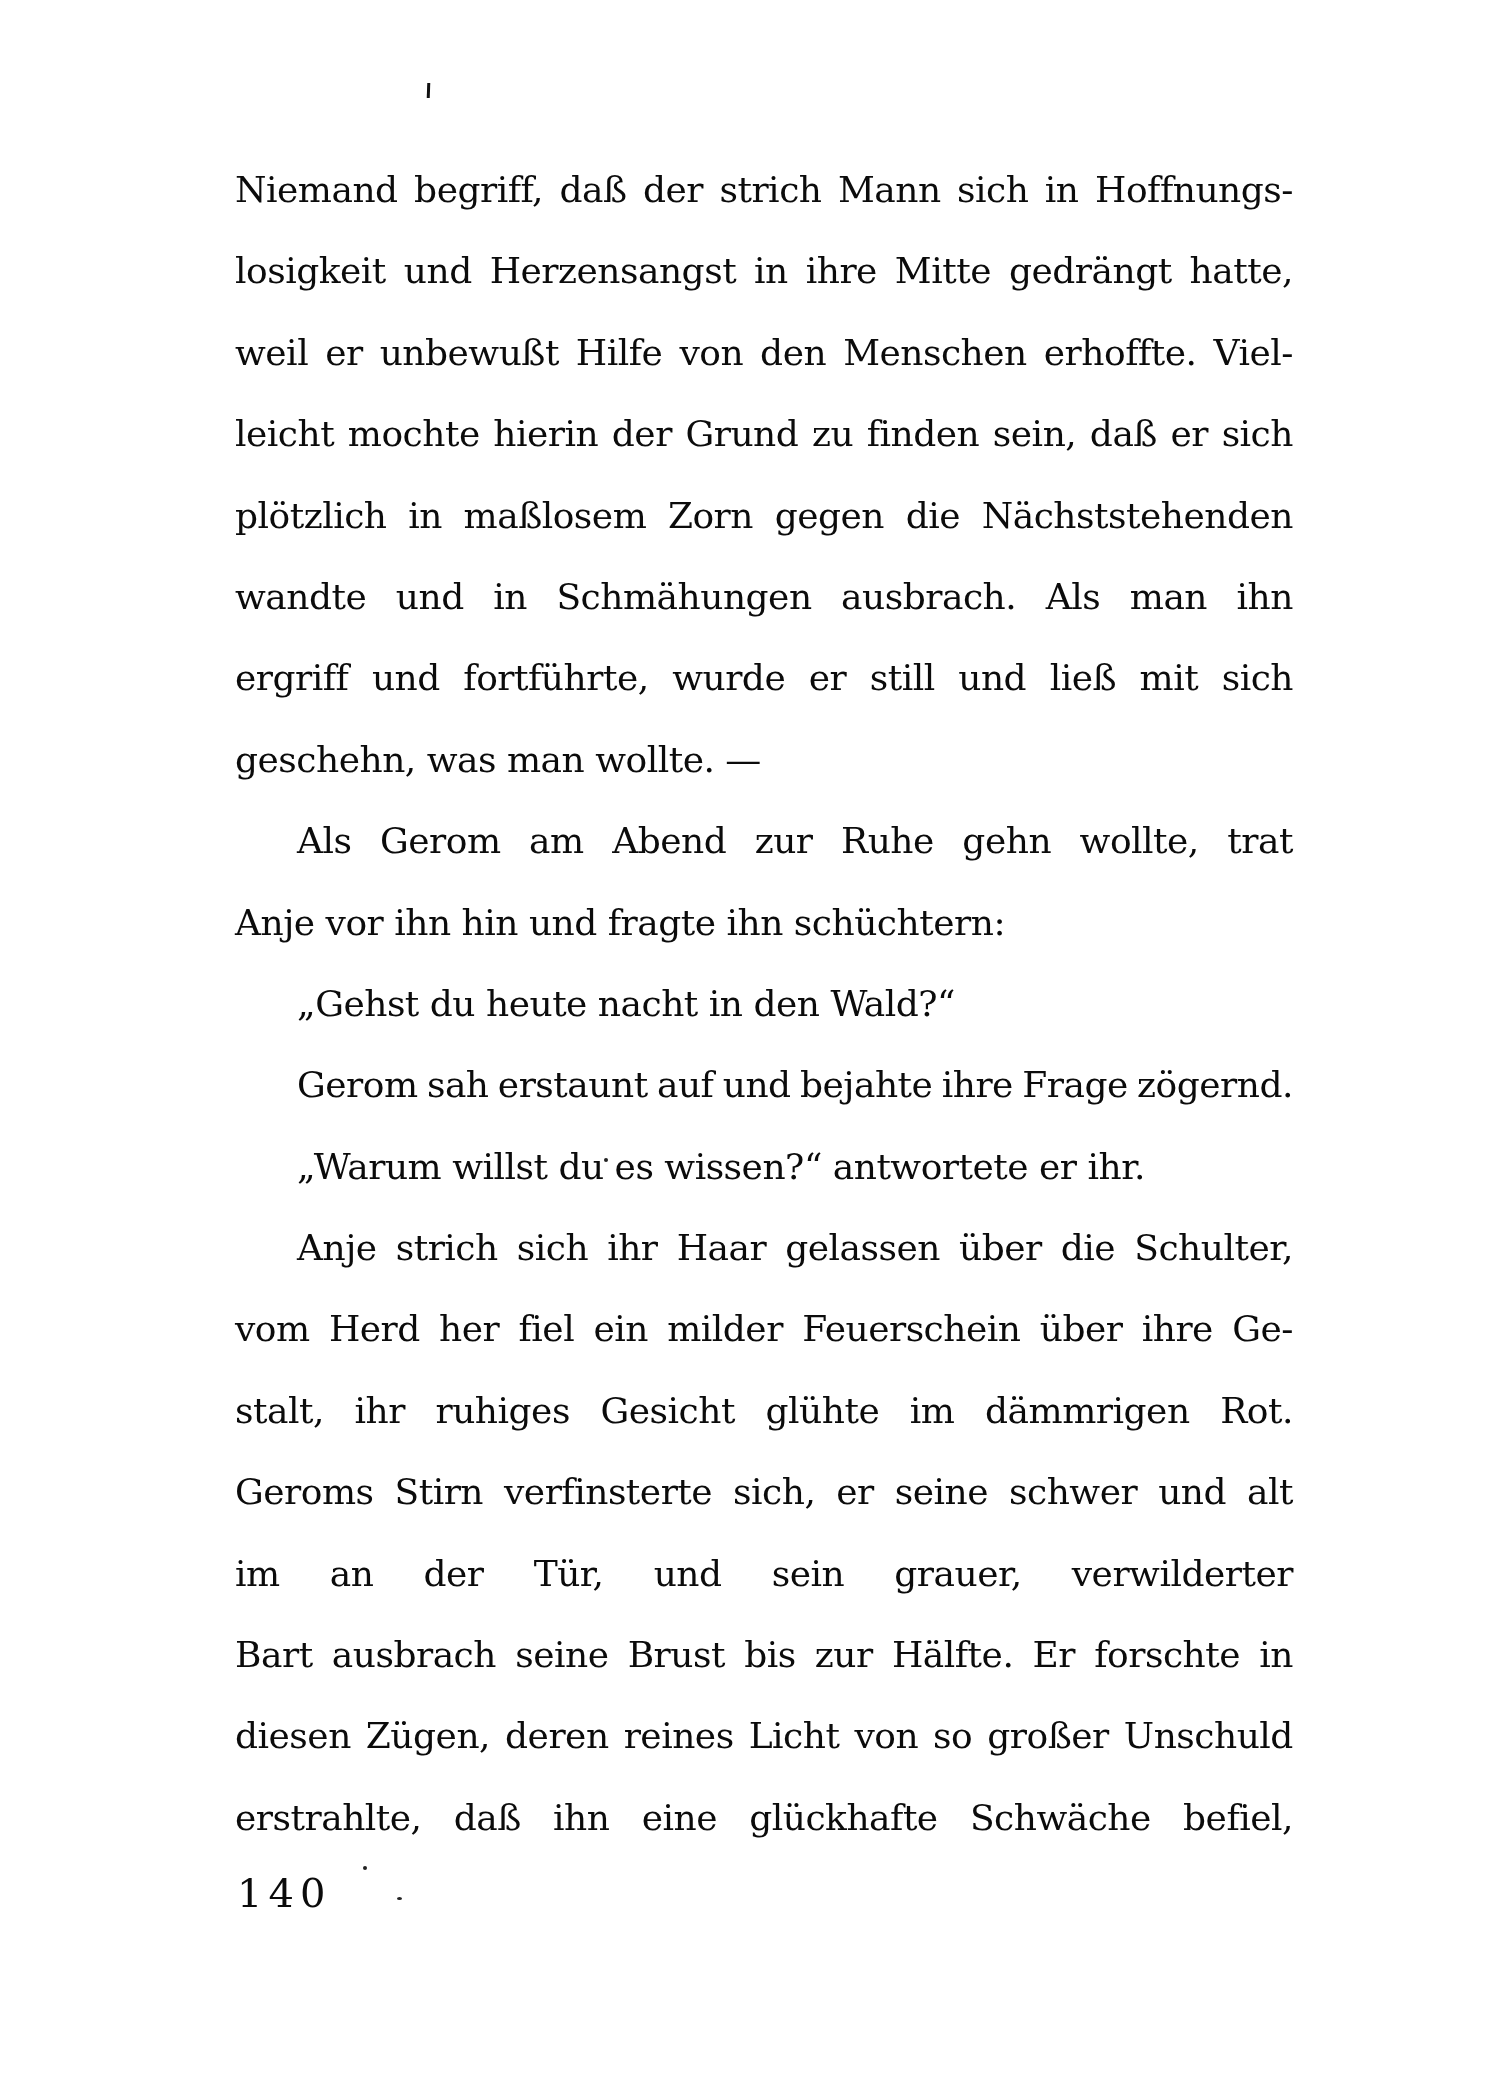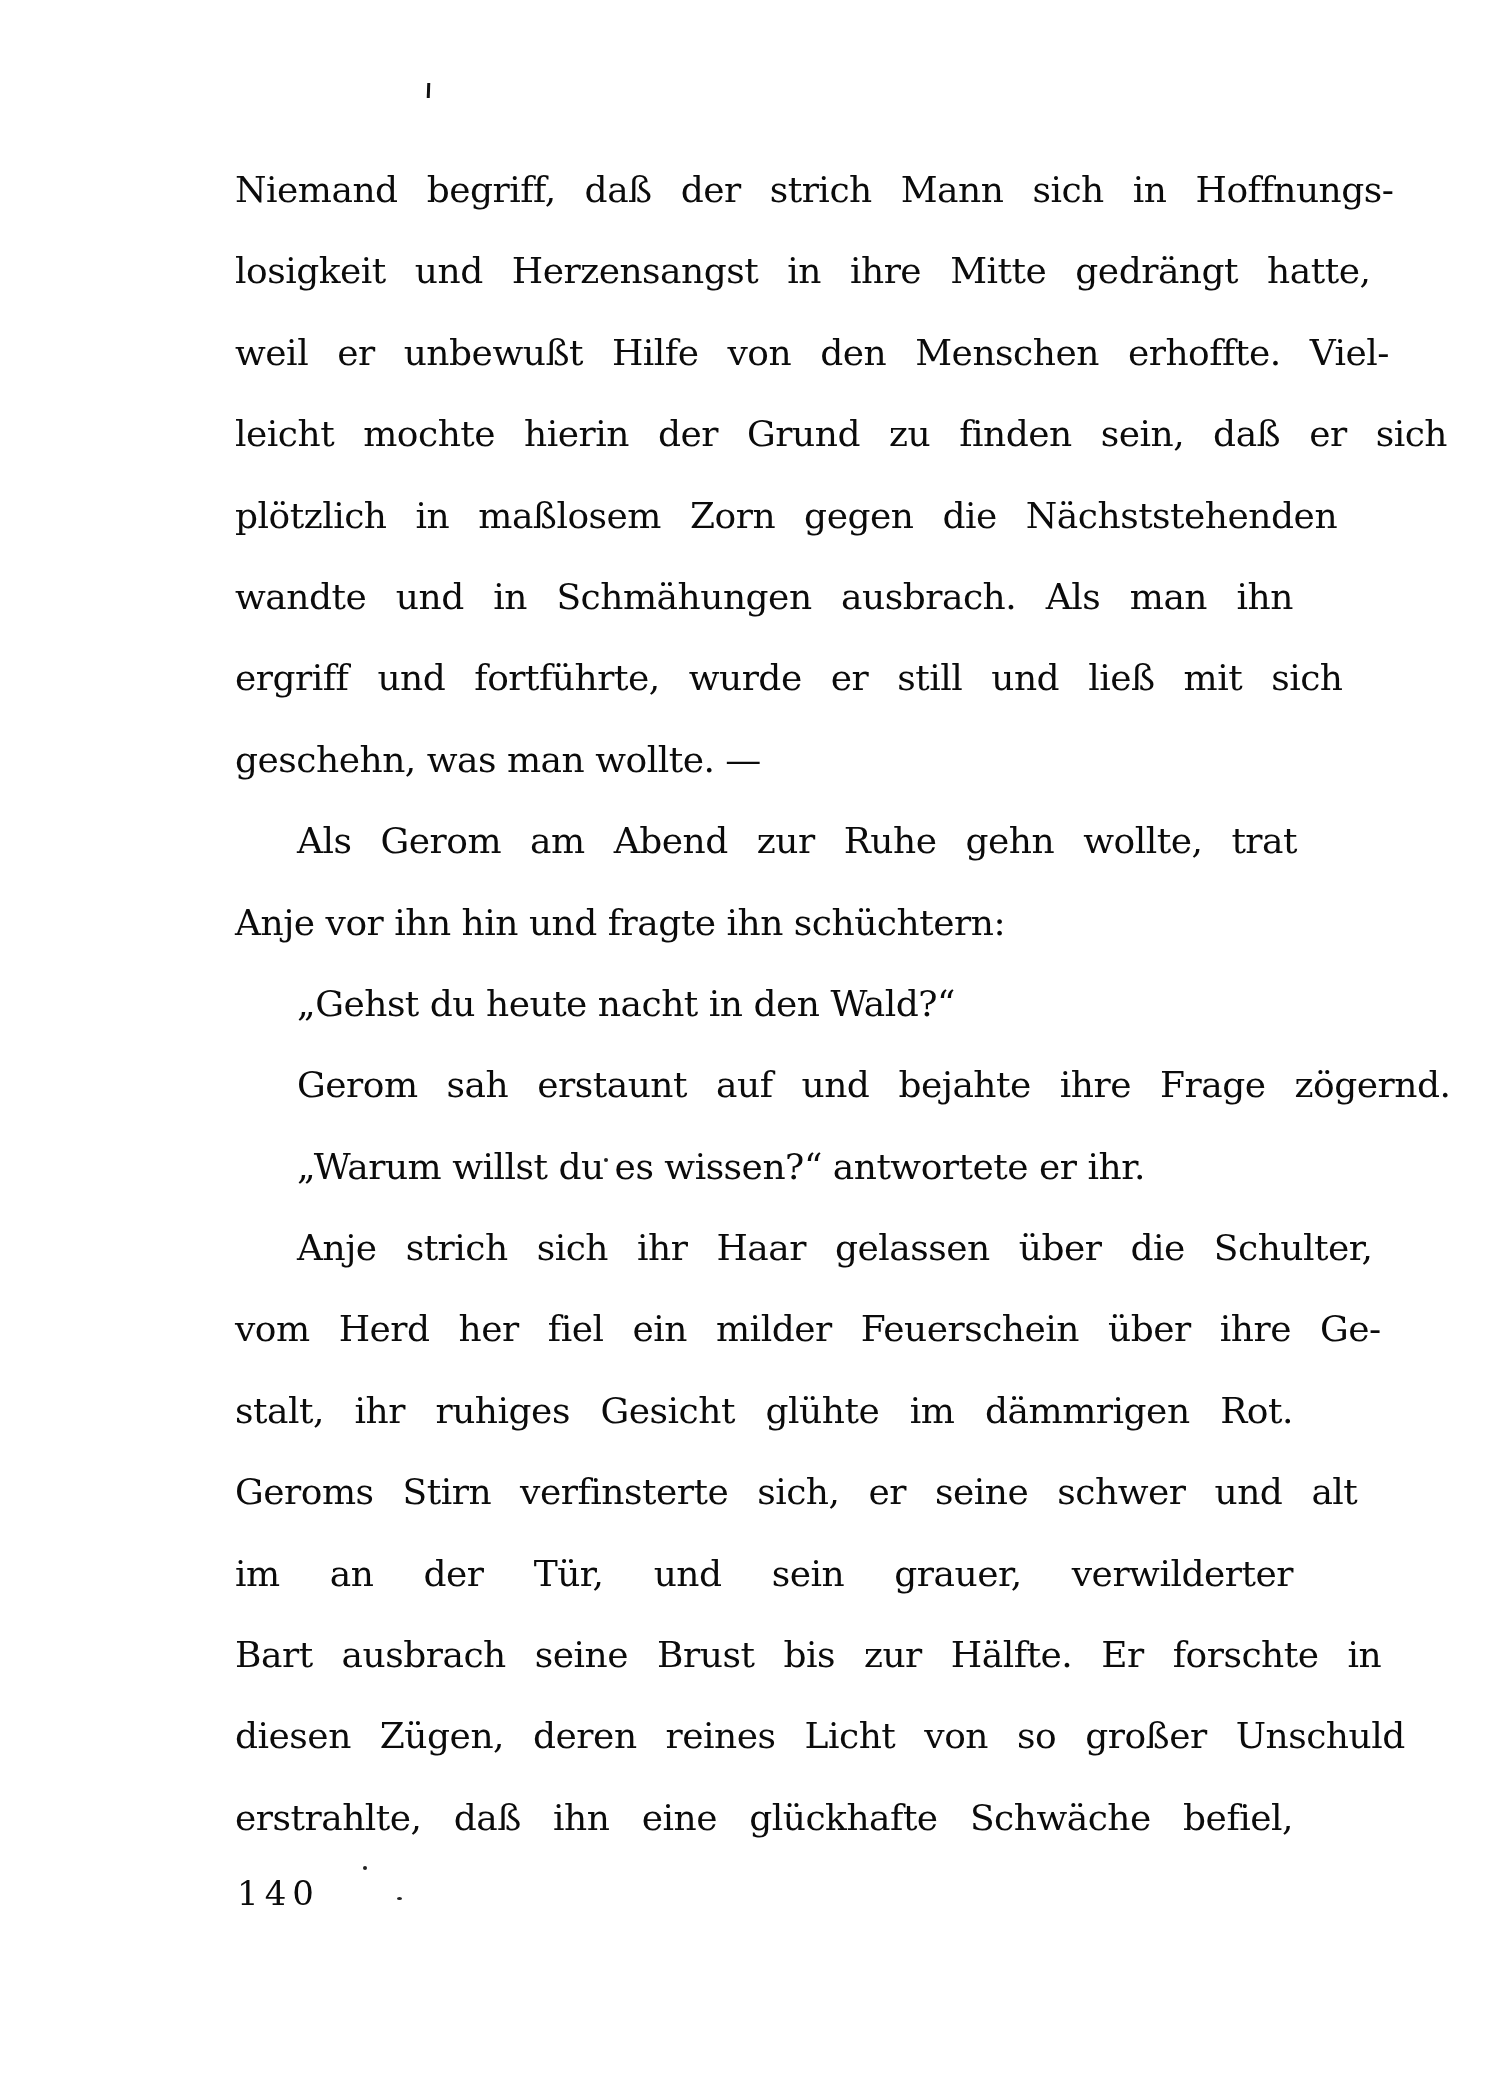--- a/index.html
+++ b/index.html
@@ -22,37 +22,36 @@
     top: 149px;
     width: 1058px;
   }
   .line {
     height: 81.4px;
     line-height: 81.4px;
     font-size: 36px;
     letter-spacing: -0.5px;
     white-space: nowrap;
     overflow: visible;
-    gap: 29px;
   }
   .line.justify {
     display: flex;
     flex-wrap: nowrap;
     justify-content: space-between;
   }
   .line.indent {
     padding-left: 62px;
   }
   .page-number {
     position: absolute;
     left: 237px;
     top: 1868px;
     height: 50px;
     line-height: 50px;
-    font-size: 34px;
+    font-size: 40px;
     letter-spacing: 6px;
   }
   .artifact-tick {
     position: absolute;
     left: 427px;
     top: 83px;
     width: 3px;
     height: 15px;
     background: #111;
     transform: rotate(2deg);

